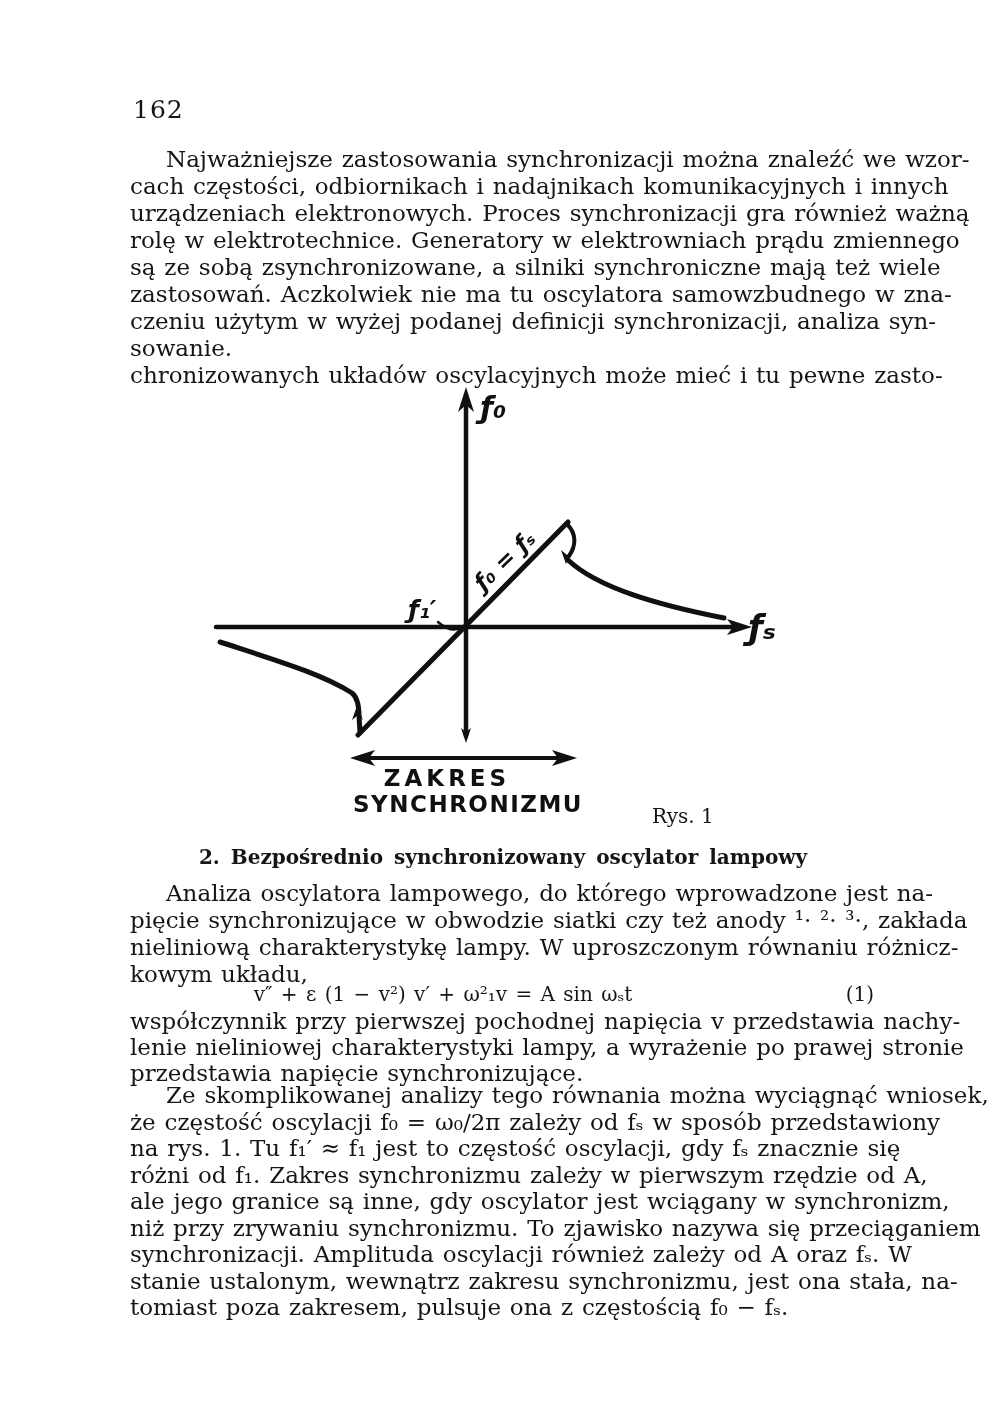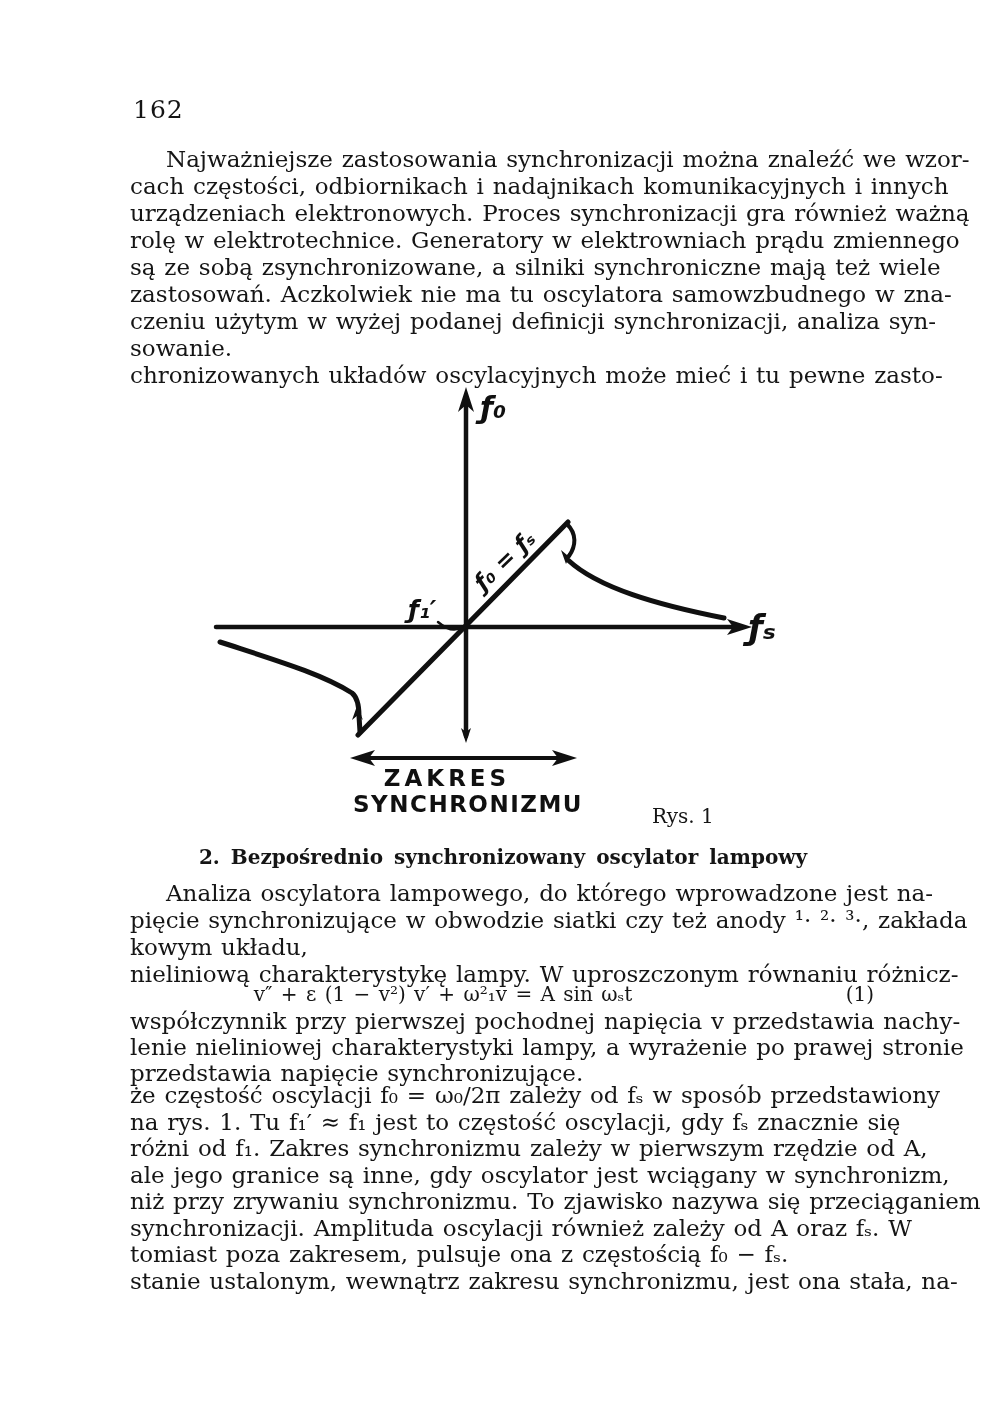--- a/index.html
+++ b/index.html
@@ -100,39 +100,40 @@
       <text class="handcaps" x="268" y="432" font-size="23" letter-spacing="1.5" fill="#101010" text-anchor="middle">SYNCHRONIZMU</text>
       <text class="printed" x="452" y="443" font-size="20" fill="#151515">Rys. 1</text>
     </svg>
   </div>
 
   <div class="heading">2. Bezpośrednio synchronizowany oscylator lampowy</div>
 
   <div class="textblock p2" style="top:880px;">
     <div class="line indent">Analiza oscylatora lampowego, do którego wprowadzone jest na-</div>
     <div class="line">pięcie synchronizujące w obwodzie siatki czy też anody ¹· ²· ³·, zakłada</div>
+    <div class="line">nieliniową charakterystykę lampy. W uproszczonym równaniu różnicz-</div>
     <div class="line last">kowym układu,</div>
-    <div class="line">nieliniową charakterystykę lampy. W uproszczonym równaniu różnicz-</div>
   </div>
 
   <div class="equation">
     <span class="eqbody">v″ + ε (1 − v²) v′ + ω²₁v = A sin ωₛt</span>
     <span class="eqnum">(1)</span>
   </div>
 
   <div class="textblock p3" style="top:1008px;">
     <div class="line">współczynnik przy pierwszej pochodnej napięcia v przedstawia nachy-</div>
     <div class="line">lenie nieliniowej charakterystyki lampy, a wyrażenie po prawej stronie</div>
     <div class="line last">przedstawia napięcie synchronizujące.</div>
   </div>
 
   <div class="textblock p4" style="top:1082px;">
+    <div class="line indent">Ze skomplikowanej analizy tego równania można wyciągnąć wniosek,</div>
     <div class="line">że częstość oscylacji f₀ = ω₀/2π zależy od fₛ w sposób przedstawiony</div>
     <div class="line">na rys. 1. Tu f₁′ ≈ f₁ jest to częstość oscylacji, gdy fₛ znacznie się</div>
     <div class="line">różni od f₁. Zakres synchronizmu zależy w pierwszym rzędzie od A,</div>
     <div class="line">ale jego granice są inne, gdy oscylator jest wciągany w synchronizm,</div>
     <div class="line">niż przy zrywaniu synchronizmu. To zjawisko nazywa się przeciąganiem</div>
     <div class="line">synchronizacji. Amplituda oscylacji również zależy od A oraz fₛ. W</div>
+    <div class="line">stanie ustalonym, wewnątrz zakresu synchronizmu, jest ona stała, na-</div>
     <div class="line last">tomiast poza zakresem, pulsuje ona z częstością f₀ − fₛ.</div>
-    <div class="line">stanie ustalonym, wewnątrz zakresu synchronizmu, jest ona stała, na-</div>
   </div>
 
 </div>
 
 </body></html>

